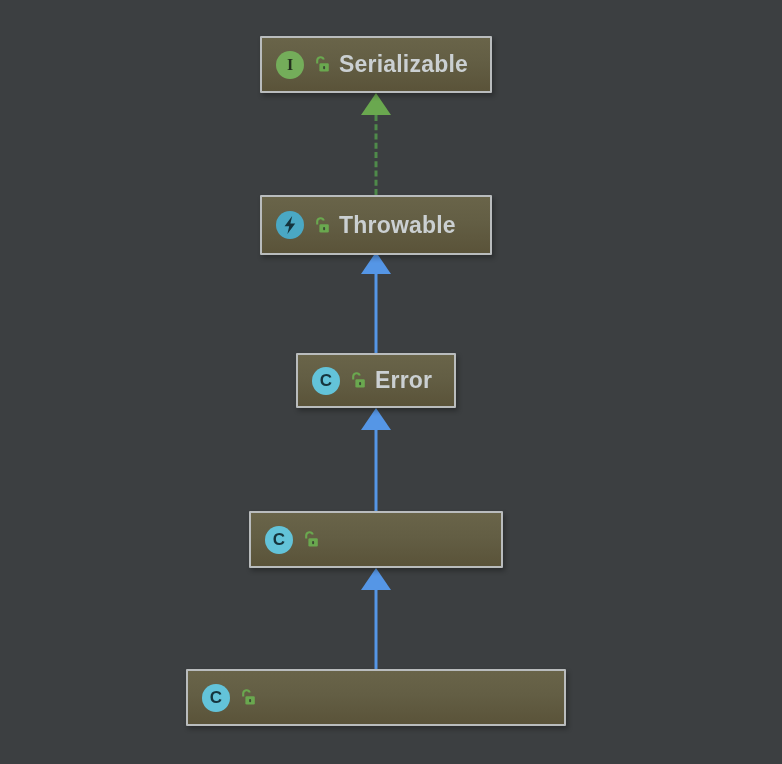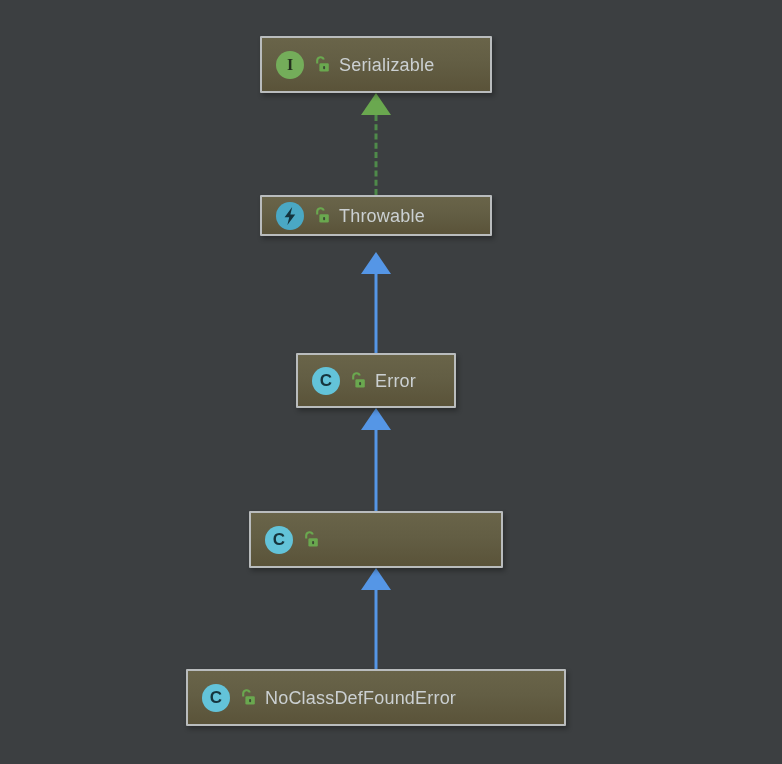--- a/index.html
+++ b/index.html
@@ -25,24 +25,25 @@
     gap: 9px;
     padding: 0 14px;
     border: 2px solid #b9bcbd;
     background: linear-gradient(to bottom, #696449 0%, #635e44 45%, #5a5339 100%);
     box-shadow: 2px 3px 5px rgba(0,0,0,0.30);
     border-radius: 1px;
     z-index: 3;
   }
   .node-label {
     color: #cbd0d2;
-    font-size: 18px;
+    font-size: 23px;
     line-height: 1;
     letter-spacing: 0.2px;
     white-space: nowrap;
+    font-weight: bold;
   }
 
   
   .kind-icon {
     flex: 0 0 auto;
     width: 28px;
     height: 28px;
     border-radius: 50%;
     display: flex;
     align-items: center;
@@ -138,21 +139,21 @@
     <span class="vis-icon">
       <svg width="17" height="19" viewBox="0 0 17 19">
         <path d="M4.2 8.4 V5.4 a3.4 3.4 0 0 1 6.6 -0.9" fill="none" stroke="#6aa84f" stroke-width="2.1"></path>
         <rect x="6.4" y="8.2" width="9.4" height="8.4" rx="1.3" fill="#6aa84f"></rect>
         <rect x="10.1" y="11.0" width="2.0" height="3.2" rx="0.9" fill="#3c4a33"></rect>
       </svg>
     </span>
     <span class="node-label">Serializable</span>
   </div>
 
-  <div class="node" style="left:260px; top:195px; width:232px; height:41px;">
+  <div class="node" style="left:260px; top:195px; width:232px; height:60px;">
     <span class="kind-icon exception">
       <svg width="28" height="28" viewBox="0 0 28 28">
         <polygon points="16.2,5 8.6,15.2 13.2,15.2 11.4,23 19.2,12.6 14.4,12.6" fill="#14333d"></polygon>
       </svg>
     </span>
     <span class="vis-icon">
       <svg width="17" height="19" viewBox="0 0 17 19">
         <path d="M4.2 8.4 V5.4 a3.4 3.4 0 0 1 6.6 -0.9" fill="none" stroke="#6aa84f" stroke-width="2.1"></path>
         <rect x="6.4" y="8.2" width="9.4" height="8.4" rx="1.3" fill="#6aa84f"></rect>
         <rect x="10.1" y="11.0" width="2.0" height="3.2" rx="0.9" fill="#3c4a33"></rect>
@@ -192,16 +193,15 @@
     <span class="kind-icon clazz">
       <span class="glyph">C</span>
     </span>
     <span class="vis-icon">
       <svg width="17" height="19" viewBox="0 0 17 19">
         <path d="M4.2 8.4 V5.4 a3.4 3.4 0 0 1 6.6 -0.9" fill="none" stroke="#6aa84f" stroke-width="2.1"></path>
         <rect x="6.4" y="8.2" width="9.4" height="8.4" rx="1.3" fill="#6aa84f"></rect>
         <rect x="10.1" y="11.0" width="2.0" height="3.2" rx="0.9" fill="#3c4a33"></rect>
       </svg>
     </span>
-    <span class="node-label">NoClassDefFoundError</span>
   </div>
 
 </div>
 
 </body></html>

